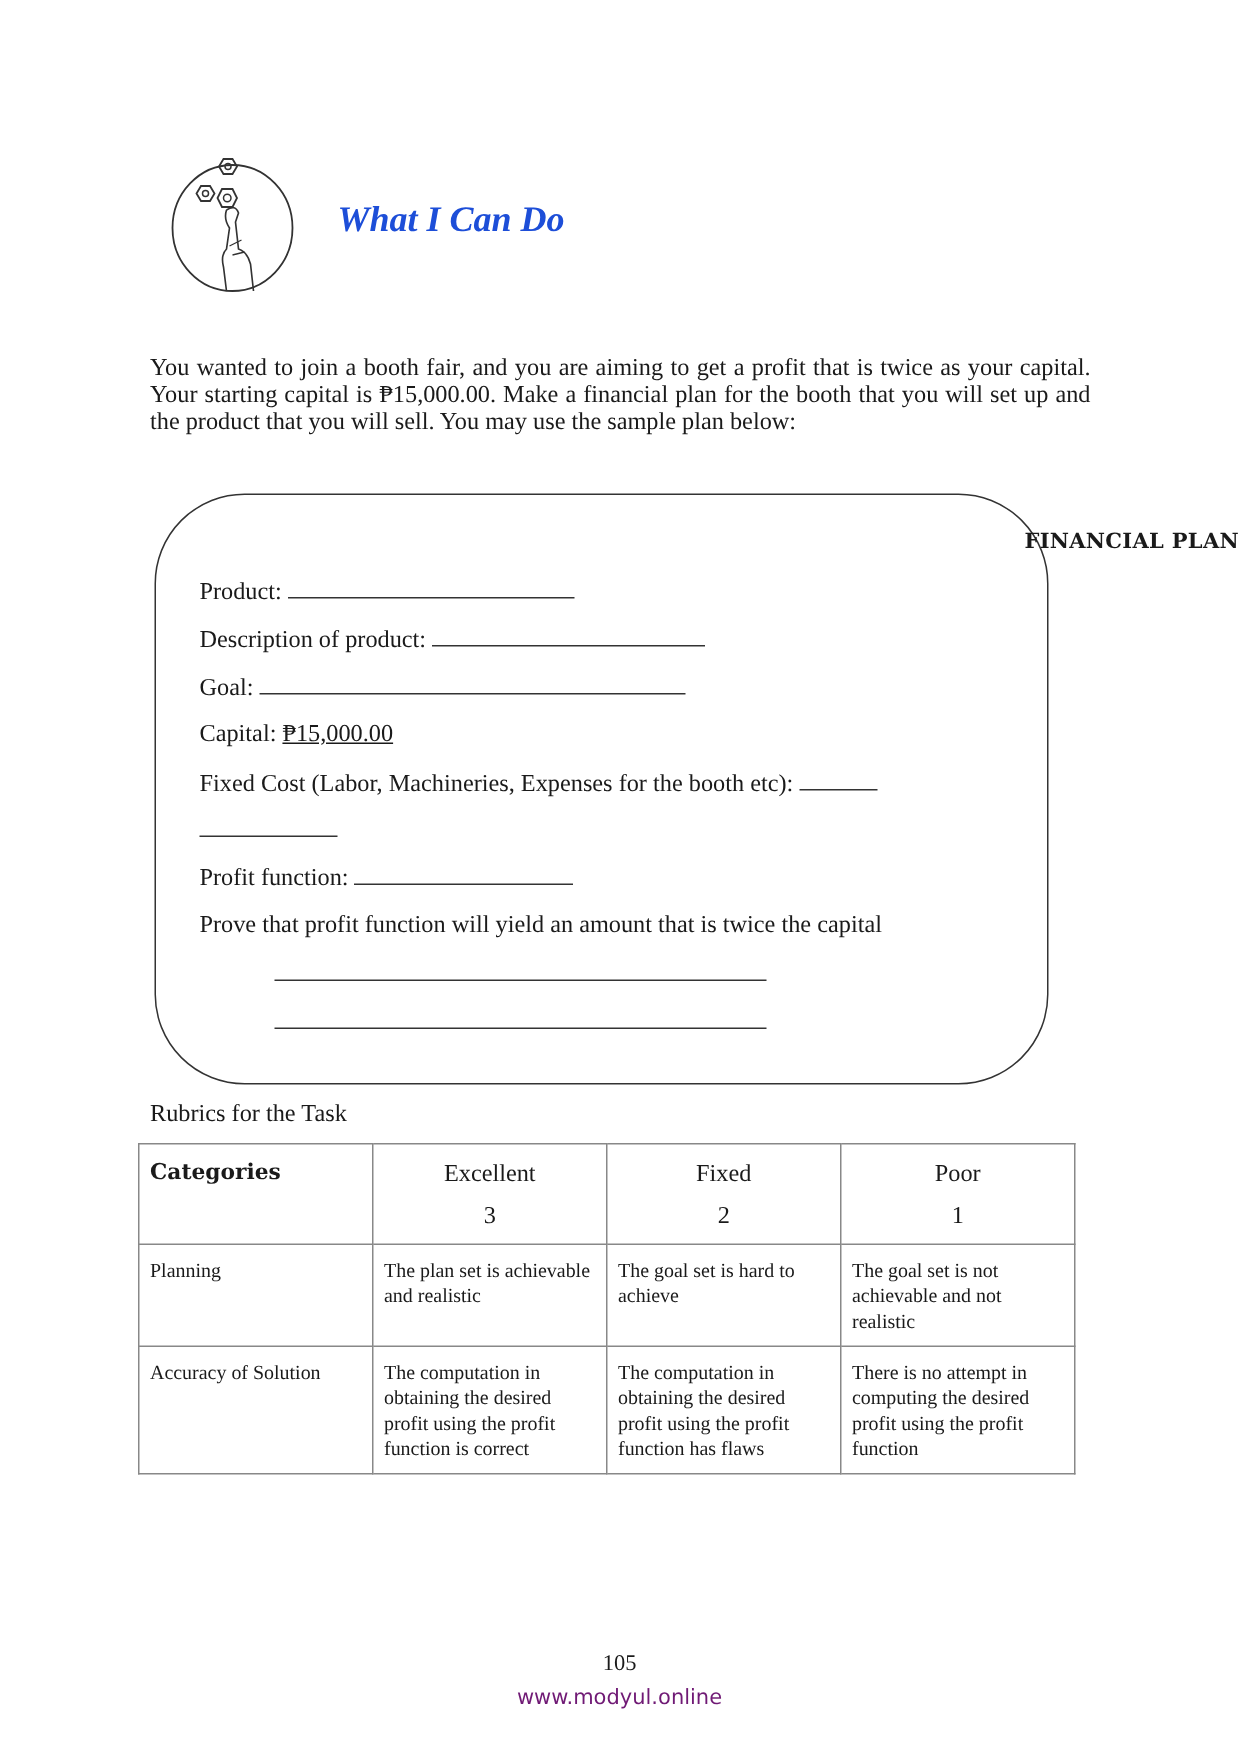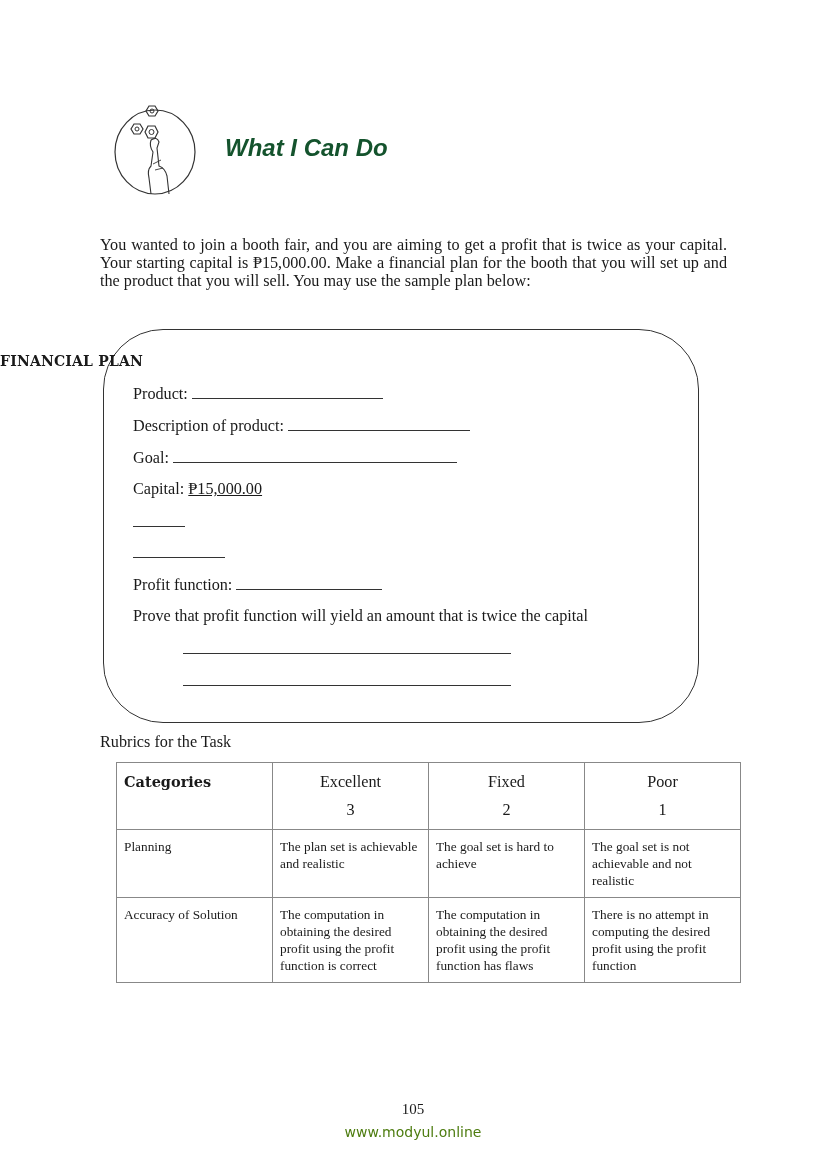--- a/index.html
+++ b/index.html
@@ -6,70 +6,70 @@
     body {
       width: 826px; height: 1169px; position: relative; overflow: hidden;
       font-family: "DejaVu Serif", "Liberation Serif", serif;
       color: #1a1a1a;
     }
     .icon-circle {
       position: absolute; left: 113px; top: 102px; width: 84px; height: 94px;
     }
     .section-title {
       position: absolute; left: 225px; top: 134px;
-      font-family: Liberation Sans, sans-serif; font-weight: bold; font-style: italic;
-      font-size: 24px; color: #14532d;
+      font-family: Liberation Serif, serif; font-weight: bold; font-style: italic;
+      font-size: 24px; color: #1d4ed8;
     }
     .intro {
       position: absolute; left: 100px; top: 236px; width: 627px;
       font-size: 14.6px; line-height: 18px; text-align: justify;
       font-family: "Liberation Serif", serif; font-size: 16.2px;
     }
     .plan-box {
       position: absolute; left: 103px; top: 329px; width: 594px; height: 392px;
       border: 1.3px solid #333; border-radius: 60px;
     }
     .plan-title {
-      position: absolute; left: 0; right: 0; top: 353px; text-align: left;
+      position: absolute; left: 0; right: 0; top: 353px; text-align: right;
       font-weight: bold; font-size: 14px; letter-spacing: 0.2px;
       font-family: "DejaVu Serif", serif;
     }
     .plan-line {
       position: absolute; left: 133px;
       font-family: "Liberation Serif", serif; font-size: 16.2px;
       white-space: nowrap;
     }
     .blank { display: inline-block; border-bottom: 1px solid #333; height: 14px; vertical-align: baseline; }
     .capital-val { text-decoration: underline; }
     .answer-line {
       position: absolute; left: 183px; width: 328px; border-bottom: 1px solid #333; height: 0;
     }
     .rubric-label {
       position: absolute; left: 100px; top: 733px;
       font-family: "Liberation Serif", serif; font-size: 16.2px;
     }
     table.rubric {
-      position: absolute; left: 116px; top: 762px; width: 548px;
+      position: absolute; left: 92px; top: 762px; width: 548px;
       border-collapse: collapse; table-layout: fixed;
       font-family: "Liberation Serif", serif;
     }
     table.rubric td, table.rubric th {
       border: 1px solid #888; vertical-align: top; padding: 8px 7px 8px 7px;
       font-size: 13.3px; line-height: 17px; font-weight: normal; text-align: left;
     }
     table.rubric th { font-size: 16.2px; line-height: 28px; padding-top: 5px; padding-bottom: 5px; text-align: center; }
     table.rubric th.cat { text-align: left; font-weight: bold; font-family: "DejaVu Serif", serif; font-size: 14.5px; }
     .col-cat { width: 156px; } .col-x { width: 156px; }
     .page-num {
       position: absolute; left: 0; right: 0; top: 1101px; text-align: center;
       font-family: Liberation Serif, serif; font-size: 15px;
     }
     .watermark {
       position: absolute; left: 0; right: 0; top: 1124px; text-align: center;
-      font-family: "DejaVu Sans", sans-serif; font-size: 14px; color: #4d7c0f;
+      font-family: "DejaVu Sans", sans-serif; font-size: 14px; color: #701a75;
     }
   </style>
 </head>
 <body>
 
 <div class="icon-circle">
   <svg width="84" height="94" viewBox="0 0 84 94">
     <ellipse cx="42" cy="50" rx="40" ry="42" fill="none" stroke="#333" stroke-width="1.2"></ellipse>
     <polygon points="36,4 42,4 45,9 42,14 36,14 33,9" fill="none" stroke="#333" stroke-width="1.2"></polygon>
     <circle cx="39" cy="9" r="2" fill="none" stroke="#333"></circle>
@@ -98,20 +98,21 @@
 </div>
 <div class="plan-line" style="top:448px;text-align:center;">
   <span>Goal:</span>
   <span class="blank" style="width:284px;"></span>
 </div>
 <div class="plan-line" style="top:480px;">
   <span>Capital:</span>
   <span class="capital-val">₱15,000.00</span>
 </div>
 <div class="plan-line" style="top:512px;">
+  <span>Fixed Cost (Labor, Machineries, Expenses for the booth etc):</span>
   <span class="blank" style="width:52px;"></span>
 </div>
 <div class="plan-line" style="top:543px;">
   <span class="blank" style="width:92px;"></span>
 </div>
 <div class="plan-line" style="top:575px;">
   <span>Profit function:</span>
   <span class="blank" style="width:146px;"></span>
 </div>
 <div class="plan-line" style="top:607px;">Prove that profit function will yield an amount that is twice the capital</div>

